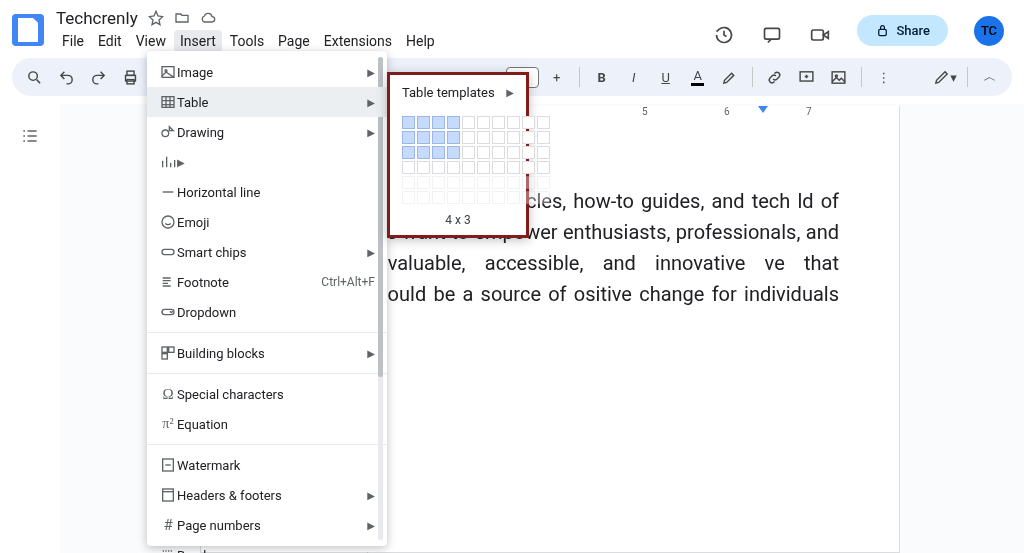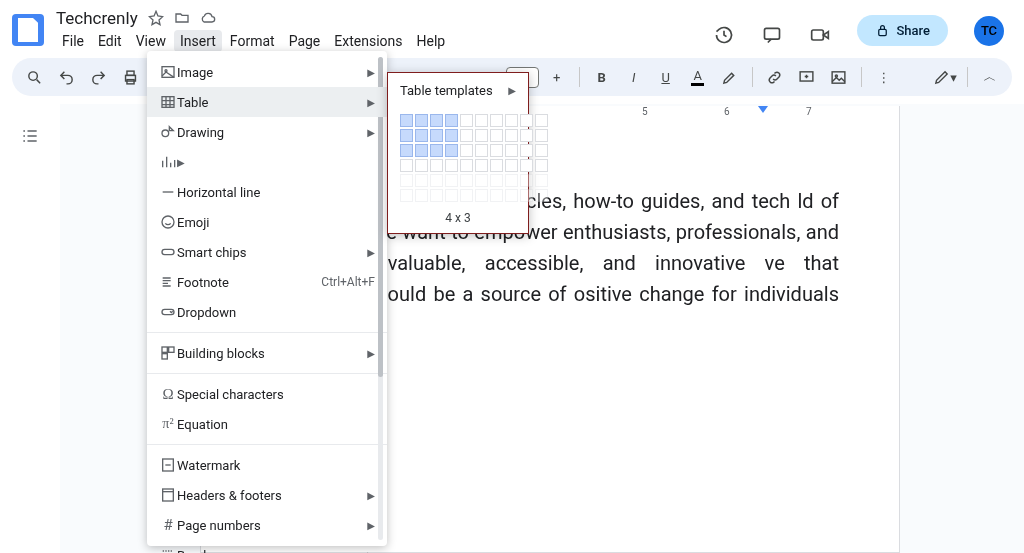--- a/index.html
+++ b/index.html
@@ -167,21 +167,21 @@
     .dd-label { flex: 1; }
     .dd-short { color: #5f6368; font-size: 12px; }
     .dd-arrow { color: #5f6368; font-size: 10px; }
     .dd-sep { height: 1px; background: #e8eaed; margin: 5px 0; }
     .submenu {
       position: absolute;
       top: 72px;
       left: 387px;
       width: 142px;
       background: #fff;
-      border: 1px solid #7f1d1d;
+      border: 3px solid #7f1d1d;
       box-shadow: 0 2px 10px rgba(0,0,0,0.25);
       z-index: 101;
       padding: 0;
     }
     .sub-templates {
       display:flex;
       align-items:center;
       padding: 10px 12px;
       font-size: 13px;
     }
@@ -235,21 +235,21 @@
         <svg viewBox="0 0 24 24" width="16" height="16" fill="none" stroke="currentColor" stroke-width="2">
             <path d="M6 18h12a4 4 0 0 0 0-8 6 6 0 0 0-11.5-1A5 5 0 0 0 6 18z"></path>
           </svg>
       </span>
     </div>
     <div class="menubar" id="menubar">
         <div class="menu-item">File</div>
         <div class="menu-item">Edit</div>
         <div class="menu-item">View</div>
         <div class="menu-item active">Insert</div>
-        <div class="menu-item">Format</div>
+        <div class="menu-item">Tools</div>
         <div class="menu-item">Page</div>
         <div class="menu-item">Extensions</div>
         <div class="menu-item">Help</div>
       </div>
   </div>
   <div class="header-right">
     <span class="hdr-icon">
       <svg viewBox="0 0 24 24" width="20" height="20" fill="none" stroke="currentColor" stroke-width="2">
           <path d="M3 12a9 9 0 1 0 3-6.7L3 8"></path>
           <path d="M12 7v5l3 2"></path>

